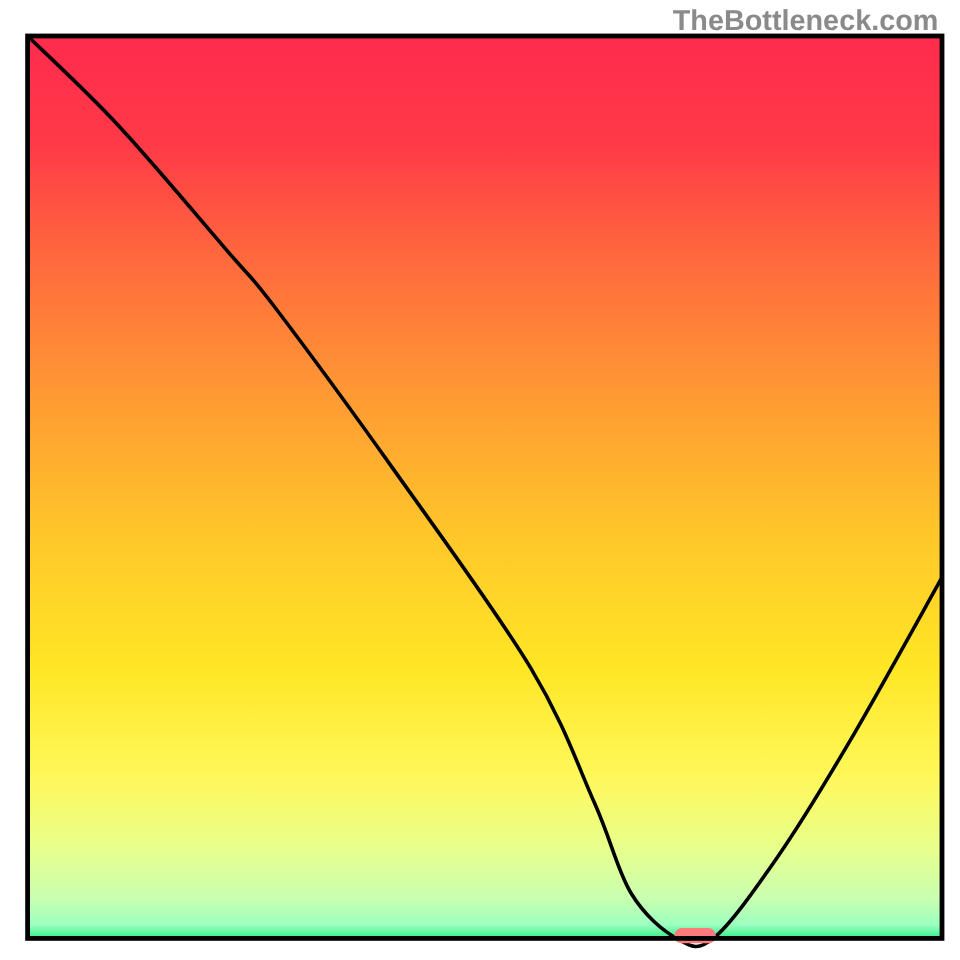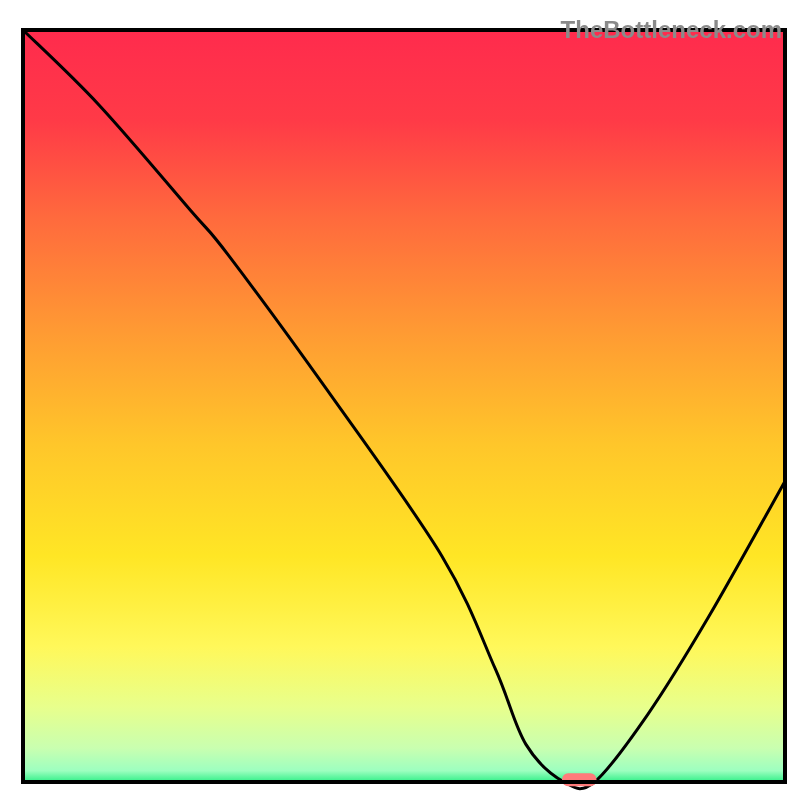--- a/index.html
+++ b/index.html
@@ -10,21 +10,21 @@
     background: #ffffff;
     font-family: Arial, Helvetica, sans-serif;
   }
   .container {
     position: relative;
     width: 800px;
     height: 800px;
   }
   .watermark {
     position: absolute;
-    top: 16px;
+    top: 4px;
     right: 18px;
     font-size: 24px;
     font-weight: bold;
     color: #8a8a8a;
     z-index: 5;
   }
   svg {
     position: absolute;
     top: 0;
     left: 0;

